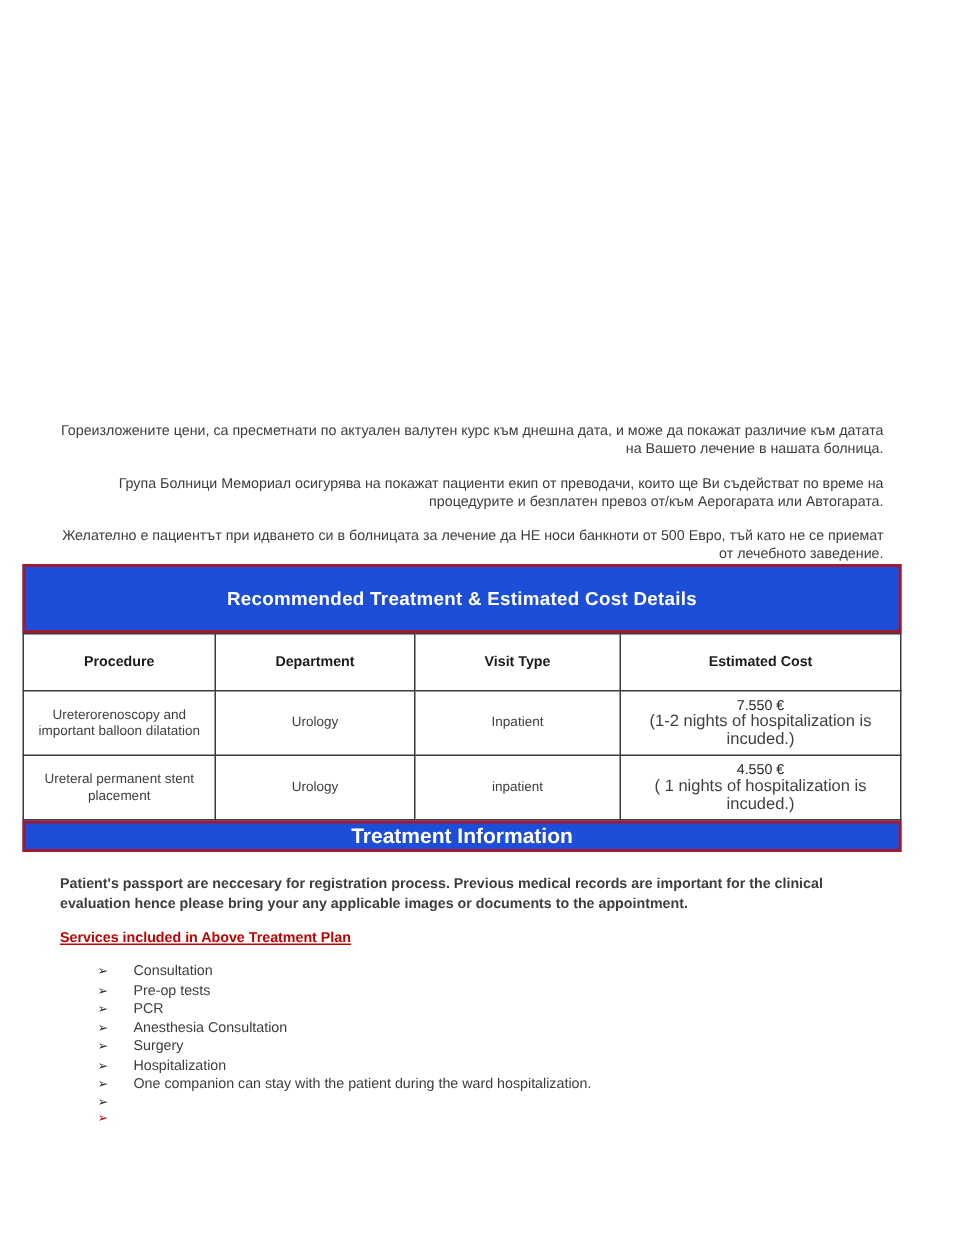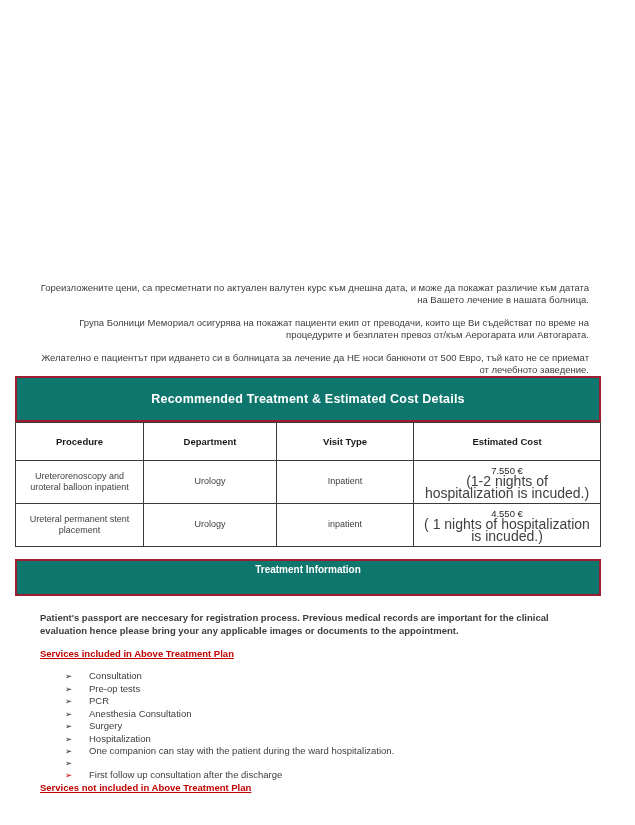--- a/index.html
+++ b/index.html
@@ -24,37 +24,36 @@
     margin: 0 0 11px 0;
     padding: 0 12px 0 25px;
     font-size: 9.5px;
     line-height: 12px;
     color: #3d3d3d;
     text-align: right;
   }
   .intro p:last-child { margin-bottom: 0; }
   
   .banner {
-    background: #0f766e;
+    background: #1d4ed8;
     border: 2px solid #9E1B32;
     color: #ffffff;
     font-weight: bold;
     text-align: center;
   }
   .banner.cost-banner {
     height: 46px;
     line-height: 42px;
     font-size: 12.5px;
     letter-spacing: 0.2px;
   }
   .banner.info-banner {
-    height: 37px;
+    height: 21px;
     line-height: 17px;
-    font-size: 10px;
-    margin-top: 12px;
+    font-size: 14px;
   }
   
   table.cost-table {
     width: 100%;
     border-collapse: collapse;
     table-layout: fixed;
   }
   table.cost-table th,
   table.cost-table td {
     border: 1px solid #3b3b3b;
@@ -69,21 +68,21 @@
     font-weight: bold;
   }
   table.cost-table td {
     height: 43px;
     font-size: 9px;
     line-height: 11.5px;
     color: #3f3f3f;
     font-weight: normal;
   }
   .cost-val { font-weight: normal; color: #1f1f1f; font-size: 9.5px; }
-  .cost-note { font-size: 14px; color: #3f3f3f; }
+  .cost-note { font-size: 11px; color: #3f3f3f; }
   
   .info-paras { margin-top: 16px; }
   .info-paras p {
     margin: 0 0 11px 0;
     padding: 0 12px 0 25px;
     font-size: 9.5px;
     line-height: 12.5px;
     color: #3d3d3d;
     font-weight: bold;
   }
@@ -130,21 +129,21 @@
       <thead>
         <tr id="cost-head">
             <th>Procedure</th>
             <th>Department</th>
             <th>Visit Type</th>
             <th>Estimated Cost</th>
           </tr>
       </thead>
       <tbody id="cost-body">
           <tr>
-            <td>Ureterorenoscopy and uroteral balloon inpatient</td>
+            <td>Ureterorenoscopy and important balloon dilatation</td>
             <td>Urology</td>
             <td>Inpatient</td>
             <td>
               <div class="cost-val">7.550 €</div>
               <div class="cost-note">(1-2 nights of hospitalization is incuded.)</div>
             </td>
           </tr>
           <tr>
             <td>Ureteral permanent stent placement</td>
             <td>Urology</td>
@@ -192,20 +191,18 @@
         </div>
         <div class="svc-item">
           <span class="svc-bullet">➢</span>
           <span>One companion can stay with the patient during the ward hospitalization.</span>
         </div>
         <div class="svc-item">
           <span class="svc-bullet">➢</span>
         </div>
         <div class="svc-item">
           <span class="svc-bullet red">➢</span>
-          <span>First follow up consultation after the discharge</span>
         </div>
       </div>
 
-    <div class="svc-heading">Services not included in Above Treatment Plan</div>
 
   </div>
 </div>
 
 </body></html>

